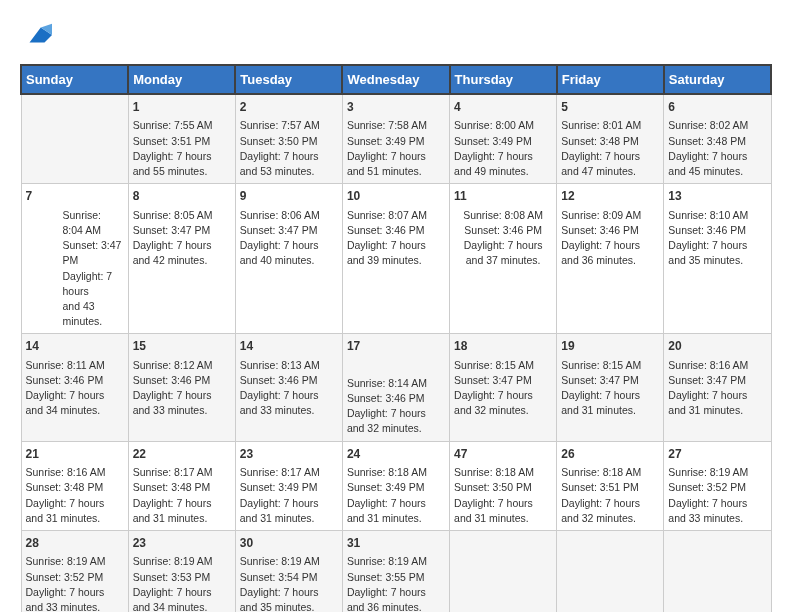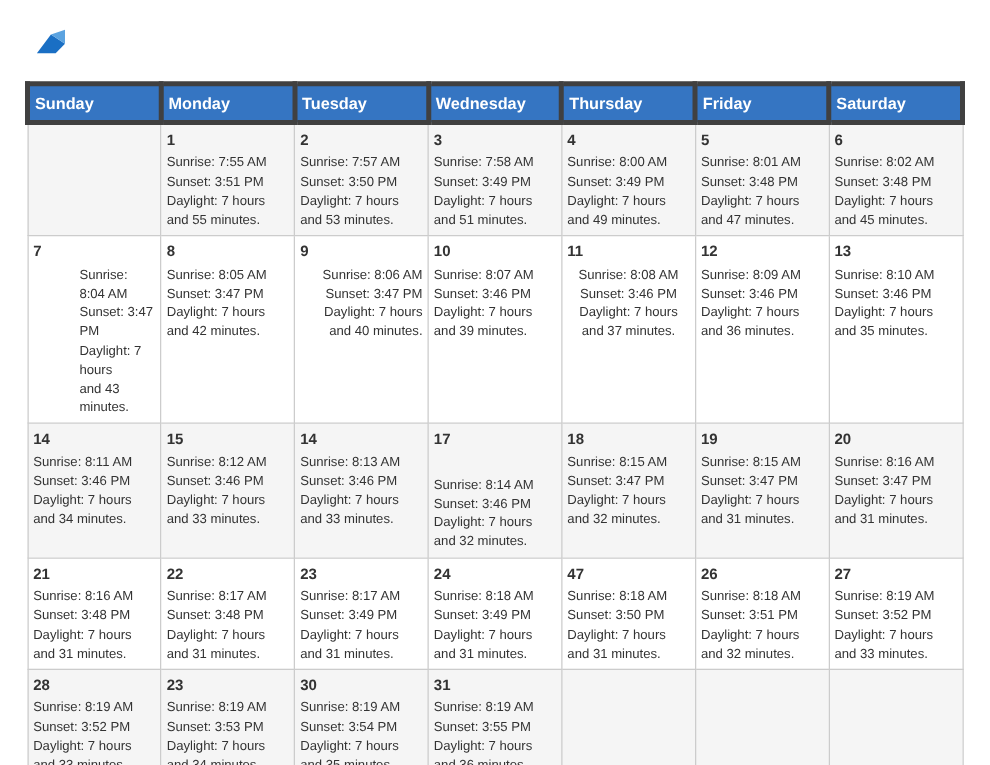--- a/index.html
+++ b/index.html
@@ -49,21 +49,21 @@
       border-collapse: collapse;
       font-size: 11px;
     }
     thead tr th {
       background-color: #3575c2;
       color: #fff;
       padding: 6px 4px;
       text-align: left;
       font-size: 13px;
       font-weight: bold;
-      border: 4px solid #404040;
+      border: 2px solid #404040;
     }
     tbody tr td {
       border: 1px solid #ccc;
       padding: 4px 4px;
       vertical-align: top;
       width: calc(100% / 7);
       min-height: 80px;
       color: #333;
       line-height: 1.45;
     }
@@ -174,21 +174,21 @@
         </td>
         <td>
           <span class="day-number">8</span>
           <div class="cell-content" style="white-space: pre-line;">Sunrise: 8:05 AM
 Sunset: 3:47 PM
 Daylight: 7 hours
 and 42 minutes.</div>
         </td>
         <td>
           <span class="day-number">9</span>
-          <div class="cell-content" style="white-space: pre-line; text-align: right;">Sunrise: 8:06 AM
+          <div class="cell-content" style="white-space: pre-line;">Sunrise: 8:06 AM
 Sunset: 3:47 PM
 Daylight: 7 hours
 and 40 minutes.</div>
         </td>
         <td>
           <span class="day-number">10</span>
           <div class="cell-content" style="white-space: pre-line;">Sunrise: 8:07 AM
 Sunset: 3:46 PM
 Daylight: 7 hours
 and 39 minutes.</div>

